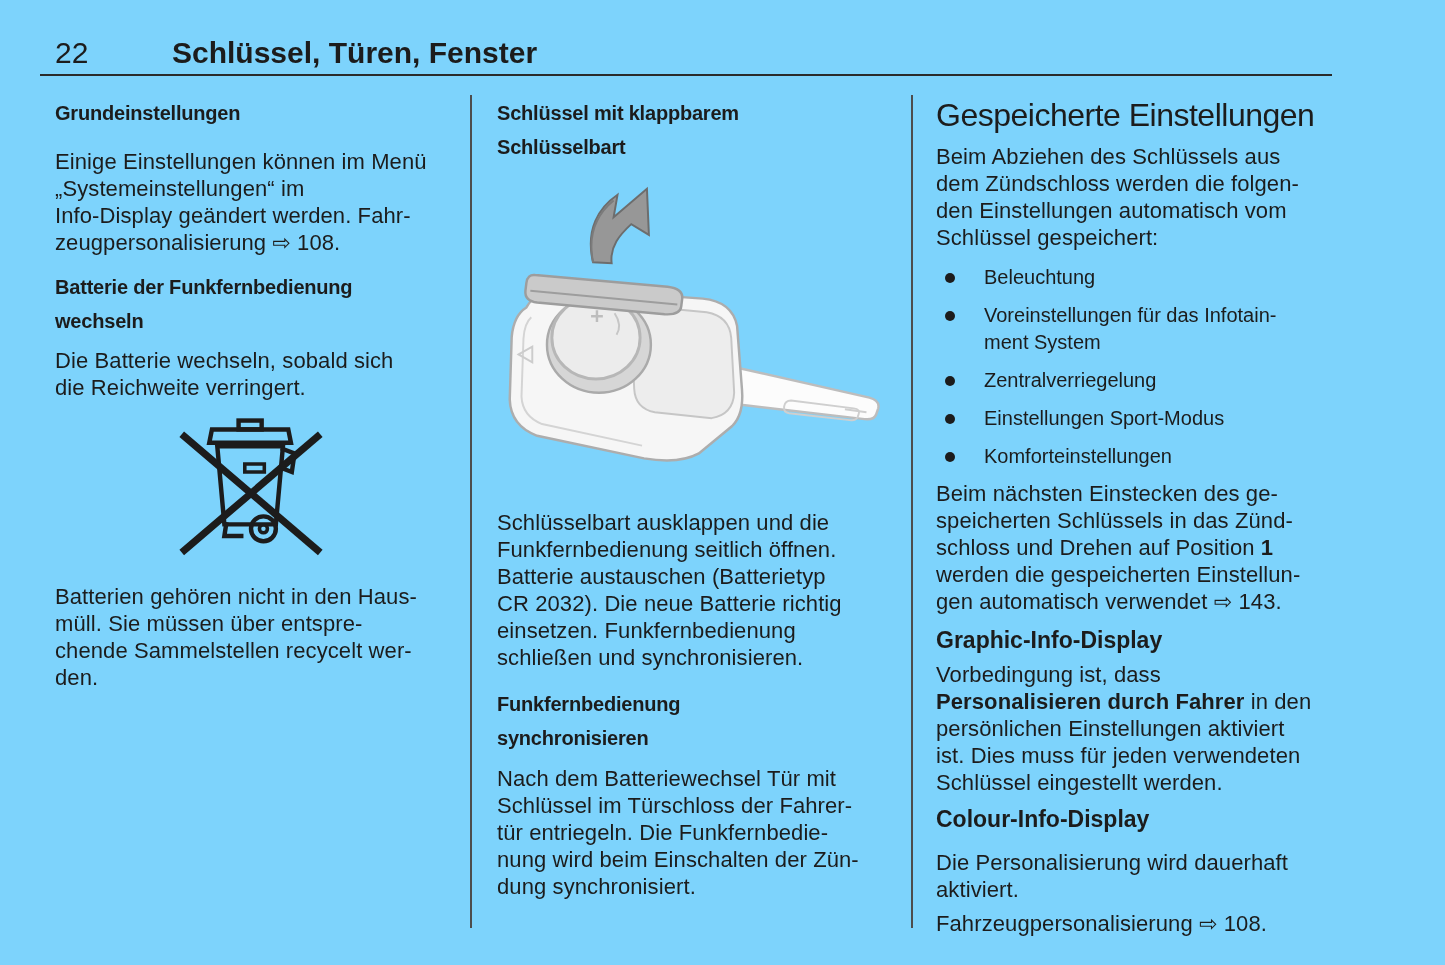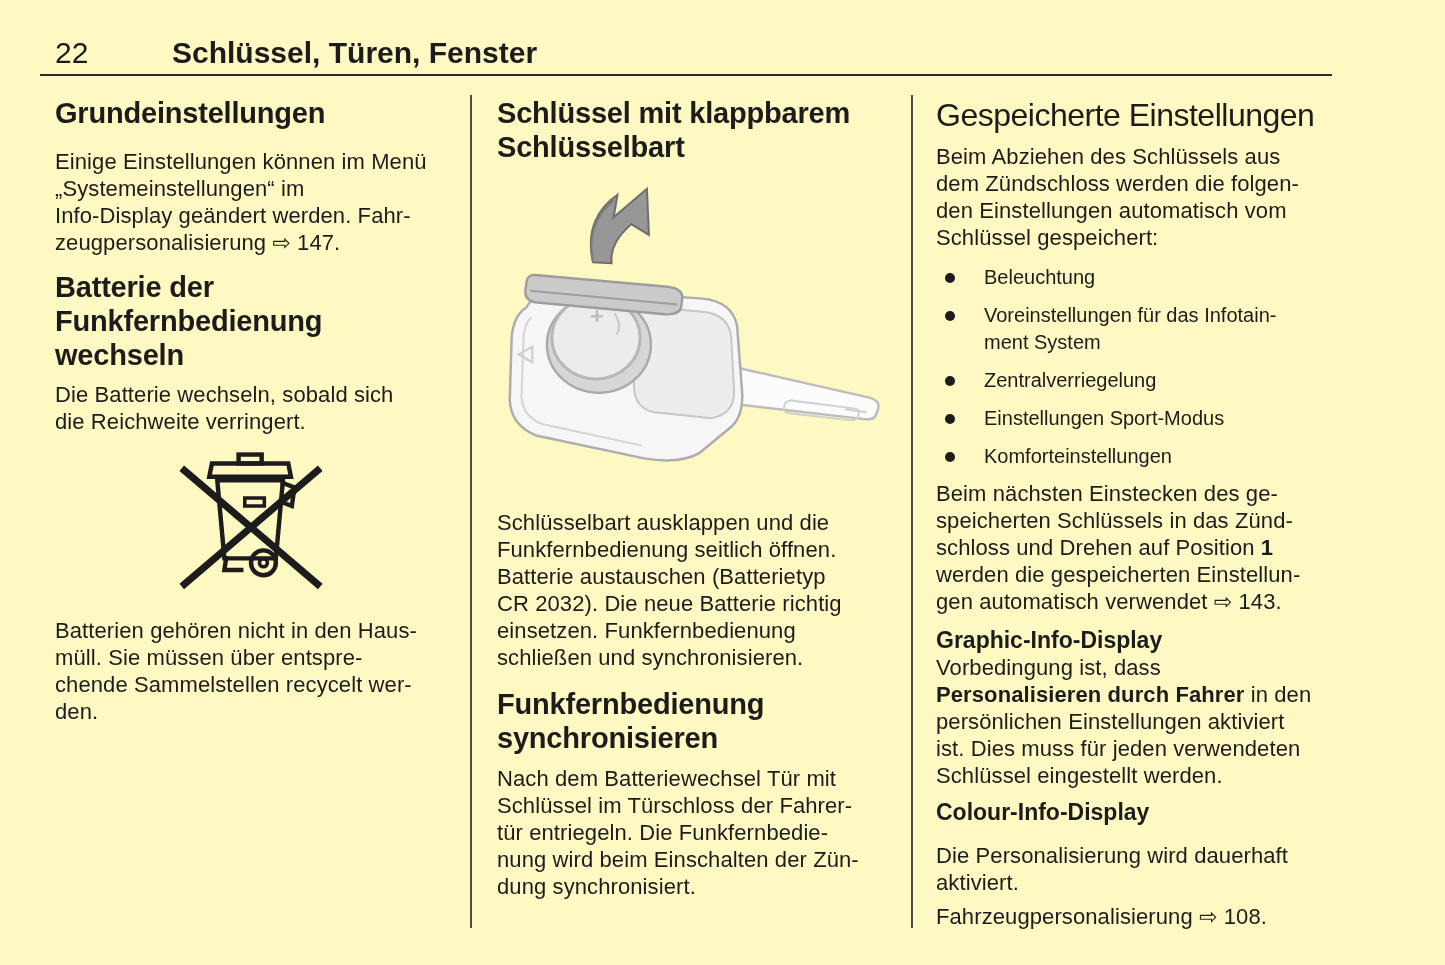--- a/index.html
+++ b/index.html
@@ -2,41 +2,41 @@
 <html><head>
 <meta charset="utf-8">
 <style>
   * { box-sizing: border-box; }
   html,body { margin:0; padding:0; background:#ffffff; }
   body {
     width:1445px; height:965px; position:relative; overflow:hidden;
     font-family:"Liberation Sans","DejaVu Sans",sans-serif;
     color:#1c1c1c;
   }
-  .page { position:absolute; inset:0; background:#fef9c3; }
+  .page { position:absolute; inset:0; background:#7dd3fc; }
 
   
   .page-number { position:absolute; left:55px; top:36px; font-size:30px; line-height:34px; }
   .chapter-title { position:absolute; left:172px; top:36px; font-size:30px; line-height:34px; font-weight:bold; }
   .header-rule { position:absolute; left:40px; top:74px; width:1292px; height:2px; background:#2a2a2a; }
 
   
   .divider { position:absolute; top:95px; height:833px; width:2px; background:#4d4d4d; }
   .divider-1 { left:470px; }
   .divider-2 { left:911px; }
 
   
   .col { position:absolute; top:96px; }
   .col-1 { left:55px; width:392px; }
   .col-2 { left:497px; width:392px; }
   .col-3 { left:936px; width:398px; }
 
   h1,h2,h3,p { margin:0; white-space:pre-line; }
   p { font-size:22px; line-height:27px; letter-spacing:0.1px; }
-  h2 { font-size:29px; line-height:34px; font-weight:bold; letter-spacing:-0.2px; }
+  h2 { font-size:20px; line-height:34px; font-weight:bold; letter-spacing:-0.2px; }
   h1 { font-size:32px; line-height:38px; font-weight:normal; letter-spacing:-0.5px; }
   h3 { font-size:23px; line-height:28px; font-weight:bold; }
   .b { font-weight:bold; }
 
   
   .col-1 .h-grund { margin-bottom:18px; }
   .col-1 .p-grund { margin-bottom:14px; }
   .col-1 .h-batt { margin-bottom:9px; }
   .col-1 .p-batt1 { margin-bottom:8px; }
   .weee-wrap { width:100%; text-align:center; margin:16px 0 20px 0; }
@@ -50,21 +50,21 @@
 
   
   .col-3 .h-saved { margin-bottom:9px; }
   .col-3 .p-saved { margin-bottom:13px; }
   .bullet-list { list-style:none; margin:0 0 10px 0; padding:0; }
   .bullet-list li { display:flex; margin-bottom:11px; font-size:20px; line-height:27px; }
   .bullet-list li:last-child { margin-bottom:0; }
   .bullet-dot { flex:0 0 auto; width:10px; height:10px; border-radius:50%; background:#1c1c1c; margin:9px 0 0 9px; }
   .bullet-text { white-space:pre-line; padding-left:29px; }
   .col-3 .p-next { margin-bottom:11px; }
-  .col-3 .h-graphic { margin-bottom:0; }
+  .col-3 .h-graphic { margin-bottom:7px; }
   .col-3 .p-graphic { margin-bottom:9px; }
   .col-3 .h-colour { margin-bottom:16px; }
   .col-3 .p-colour { margin-bottom:7px; }
 </style>
 </head>
 <body>
 
 <div class="page">
 
   <div class="page-number">22</div>
@@ -72,21 +72,21 @@
   <div class="header-rule"></div>
 
   <div class="divider divider-1"></div>
   <div class="divider divider-2"></div>
 
   <div class="col col-1">
     <h2 class="h-grund">Grundeinstellungen</h2>
     <p class="p-grund">Einige Einstellungen können im Menü
 „Systemeinstellungen“ im
 Info-Display geändert werden. Fahr-
-zeugpersonalisierung ⇨ 147.</p>
+zeugpersonalisierung ⇨ 108.</p>
     <h2 class="h-batt">Batterie der Funkfernbedienung
 wechseln</h2>
     <p class="p-batt1">Die Batterie wechseln, sobald sich
 die Reichweite verringert.</p>
 
     <div class="weee-wrap">
       <svg width="152" height="142" viewBox="0 0 170 160" aria-hidden="true">
         <g stroke="#1c1c1c" fill="none" stroke-linecap="square">
           <rect x="71" y="4" width="26" height="10" stroke-width="5"></rect>
           <path d="M41 14 L127 14 L130 29 L38 29 Z" stroke-width="5"></path>

